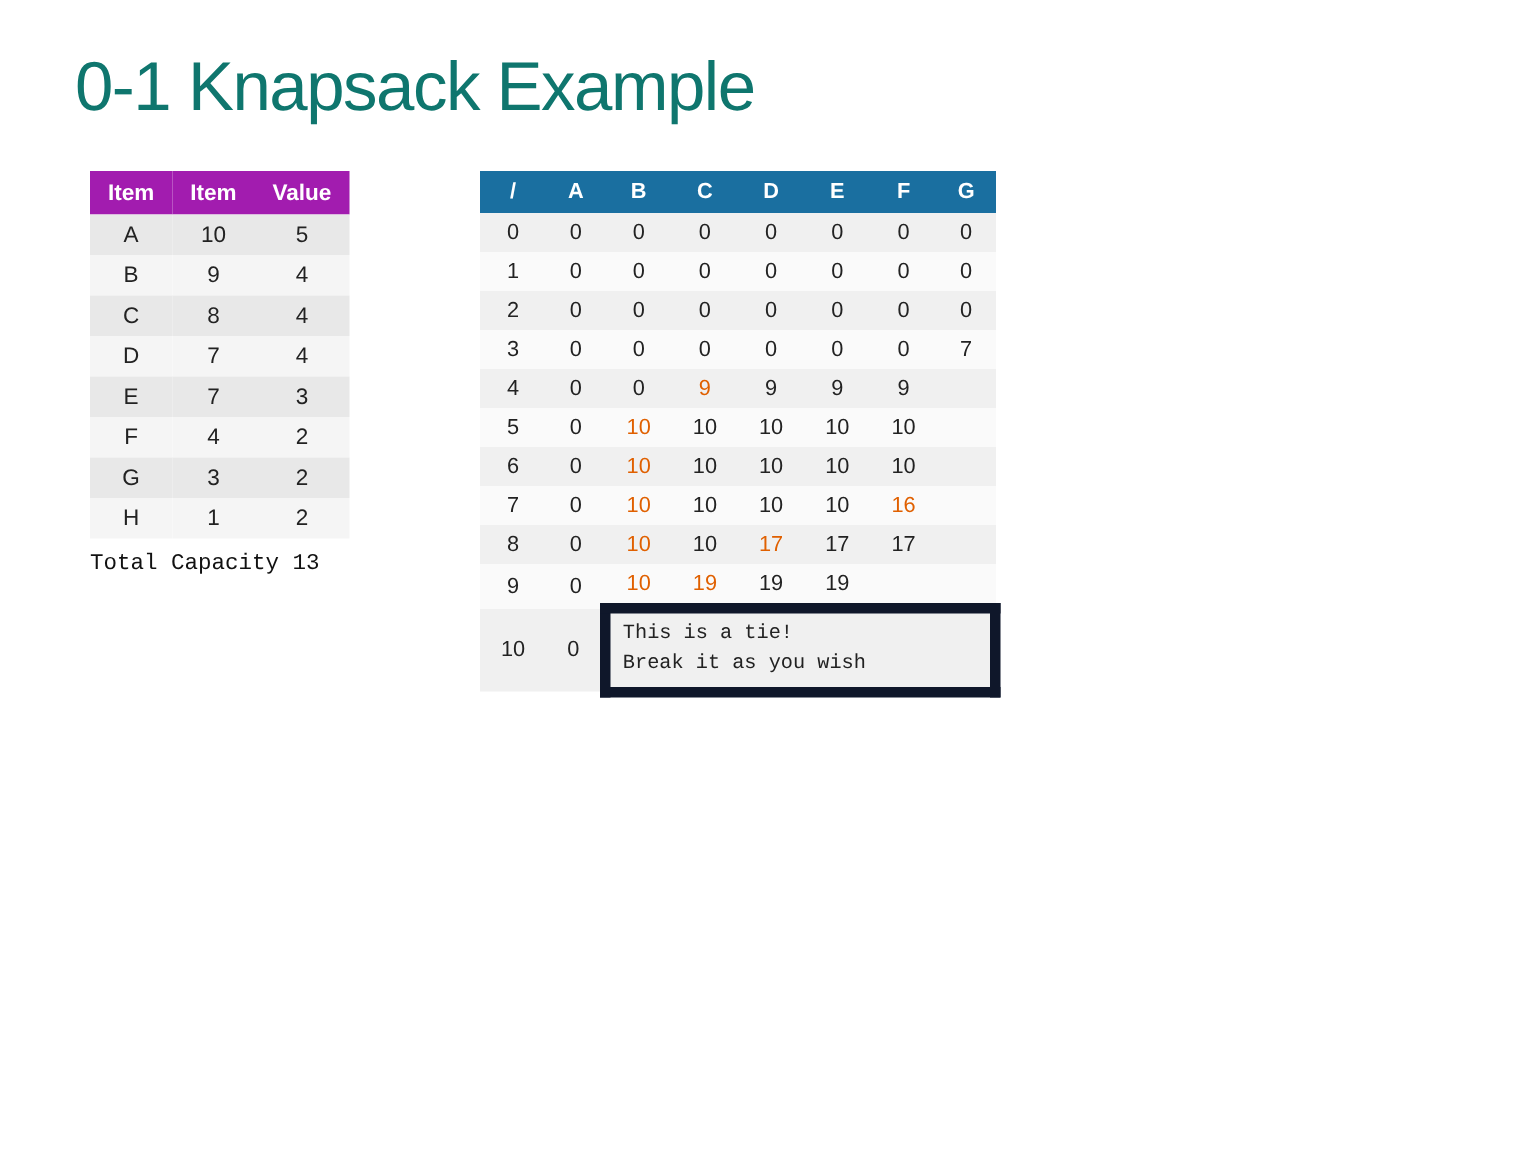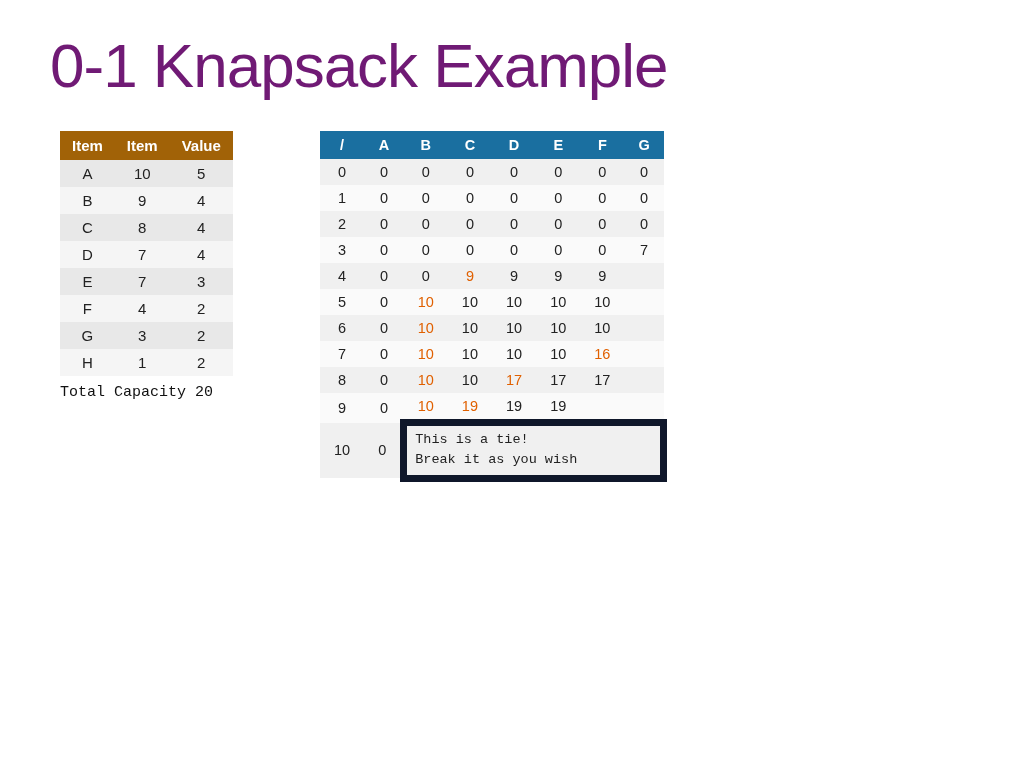--- a/index.html
+++ b/index.html
@@ -5,23 +5,23 @@
     * { margin: 0; padding: 0; box-sizing: border-box; }
     body {
       width: 1024px;
       height: 768px;
       background: #ffffff;
       font-family: Arial, Helvetica, sans-serif;
       overflow: hidden;
     }
 
     .page-title {
-      font-size: 62px;
+      font-size: 46px;
       font-weight: 400;
-      color: #701a75;
+      color: #0f766e;
       padding: 30px 34px 20px 50px;
       letter-spacing: -1px;
     }
 
     .content-area {
       display: flex;
       flex-direction: row;
       padding: 10px 40px 20px 60px;
       gap: 40px;
       align-items: flex-start;
@@ -31,21 +31,21 @@
     .left-table-container {
       min-width: 220px;
     }
 
     .left-table {
       border-collapse: collapse;
       font-size: 15px;
     }
 
     .left-table thead tr th {
-      background: #a16207;
+      background: #a21caf;
       color: #ffffff;
       padding: 6px 12px;
       text-align: center;
       font-weight: 600;
     }
 
     .left-table tbody tr:nth-child(odd) {
       background: #e8e8e8;
     }
     .left-table tbody tr:nth-child(even) {
@@ -165,21 +165,21 @@
             <td>3</td>
             <td>2</td>
           </tr>
           <tr>
             <td>H</td>
             <td>1</td>
             <td>2</td>
           </tr>
         </tbody>
     </table>
-    <div class="total-capacity">Total Capacity 20</div>
+    <div class="total-capacity">Total Capacity 13</div>
   </div>
 
   <div class="right-table-container">
     <table class="right-table">
       <thead id="right-thead">
       <tr>
             <th>/</th>
             <th>A</th>
             <th>B</th>
             <th>C</th>

